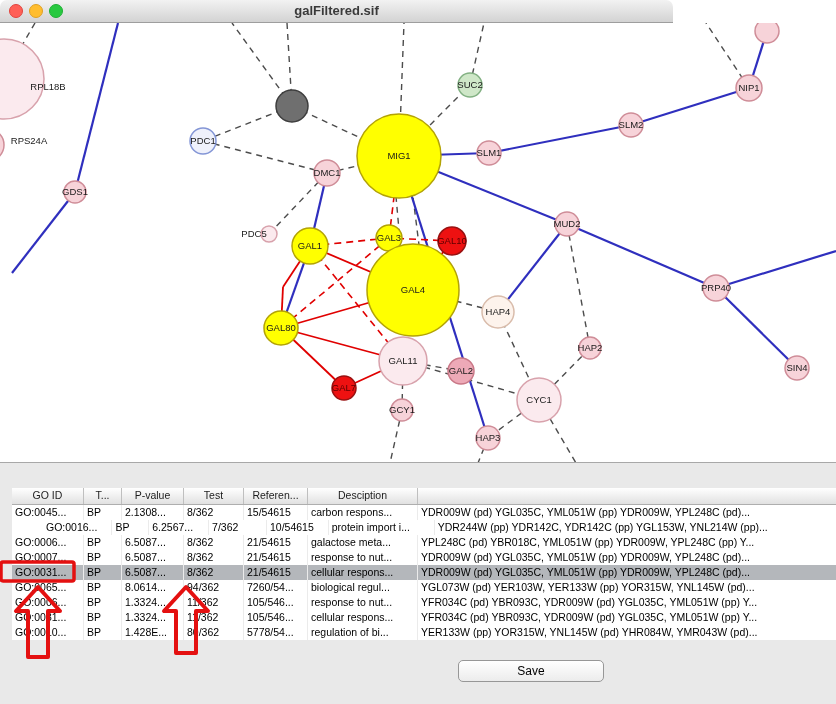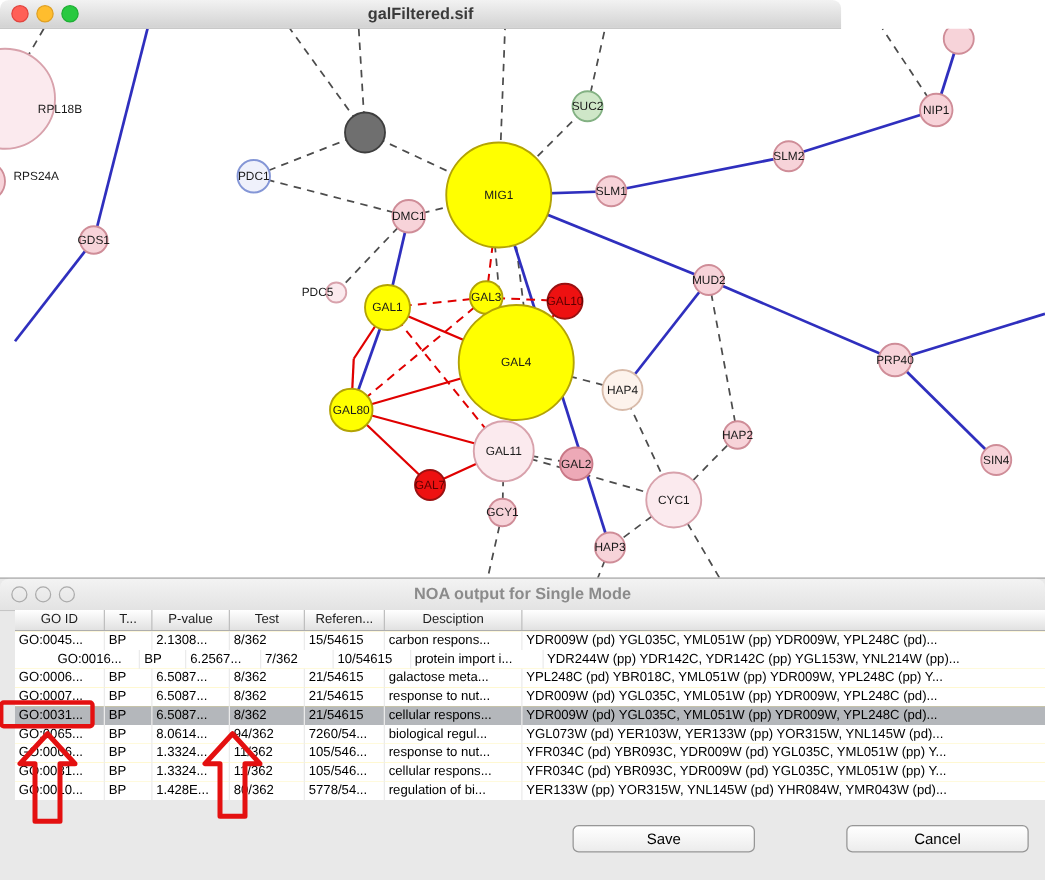--- a/index.html
+++ b/index.html
@@ -158,26 +158,20 @@
         <circle cx="539" cy="377" r="22" fill="#fbeaee" stroke="#d8a2ac" stroke-width="1.5"></circle>
         <text x="539" y="380" text-anchor="middle" font-size="9.5" font-family="&quot;Liberation Sans&quot;, sans-serif" fill="#1a1a1a">CYC1</text>
         <circle cx="402" cy="387" r="11" fill="#f7d3d9" stroke="#cf8d98" stroke-width="1.5"></circle>
         <text x="402" y="390" text-anchor="middle" font-size="9.5" font-family="&quot;Liberation Sans&quot;, sans-serif" fill="#1a1a1a">GCY1</text>
         <circle cx="488" cy="415" r="12" fill="#f7d3d9" stroke="#cf8d98" stroke-width="1.5"></circle>
         <text x="488" y="418" text-anchor="middle" font-size="9.5" font-family="&quot;Liberation Sans&quot;, sans-serif" fill="#1a1a1a">HAP3</text>
       </svg>
   </section>
 
   <section class="win-bottom">
-    <div class="titlebar2">
-      <span class="tl2 p1"></span>
-      <span class="tl2 p2"></span>
-      <span class="tl2 p3"></span>
-      <div class="title">NOA output for Single Mode</div>
-    </div>
     <div class="table">
       <div class="thead" id="thead">
           <div class="th" style="width: 72px;">GO ID</div>
           <div class="th" style="width: 38px;">T...</div>
           <div class="th" style="width: 62px;">P-value</div>
           <div class="th" style="width: 60px;">Test</div>
           <div class="th" style="width: 64px;">Referen...</div>
           <div class="th" style="width: 110px;">Desciption</div>
         </div>
       <div class="tbody" id="tbody">
@@ -260,20 +254,19 @@
             <div class="td" style="width: 60px;">80/362</div>
             <div class="td" style="width: 64px;">5778/54...</div>
             <div class="td" style="width: 110px;">regulation of bi...</div>
             <div class="td" style="width: 430px;">YER133W (pp) YOR315W, YNL145W (pd) YHR084W, YMR043W (pd)...</div>
           </div>
         </div>
     </div>
   </section>
 
   <button class="btn save">Save</button>
-  <button class="btn cancel">Cancel</button>
 
   <svg class="annot" id="annot-svg" viewBox="0 0 836 704">
       <rect x="1" y="562" width="73" height="19" fill="none" stroke="#e41010" stroke-width="3.5" rx="2"></rect>
       <polygon points="38,587 16,611 28,611 28,657 48,657 48,611 60,611" fill="none" stroke="#e41010" stroke-width="4" stroke-linejoin="round"></polygon>
       <polygon points="186,587 164,611 176,611 176,653 196,653 196,611 208,611" fill="none" stroke="#e41010" stroke-width="4" stroke-linejoin="round"></polygon>
     </svg>
 </div>
 
 </body></html>

